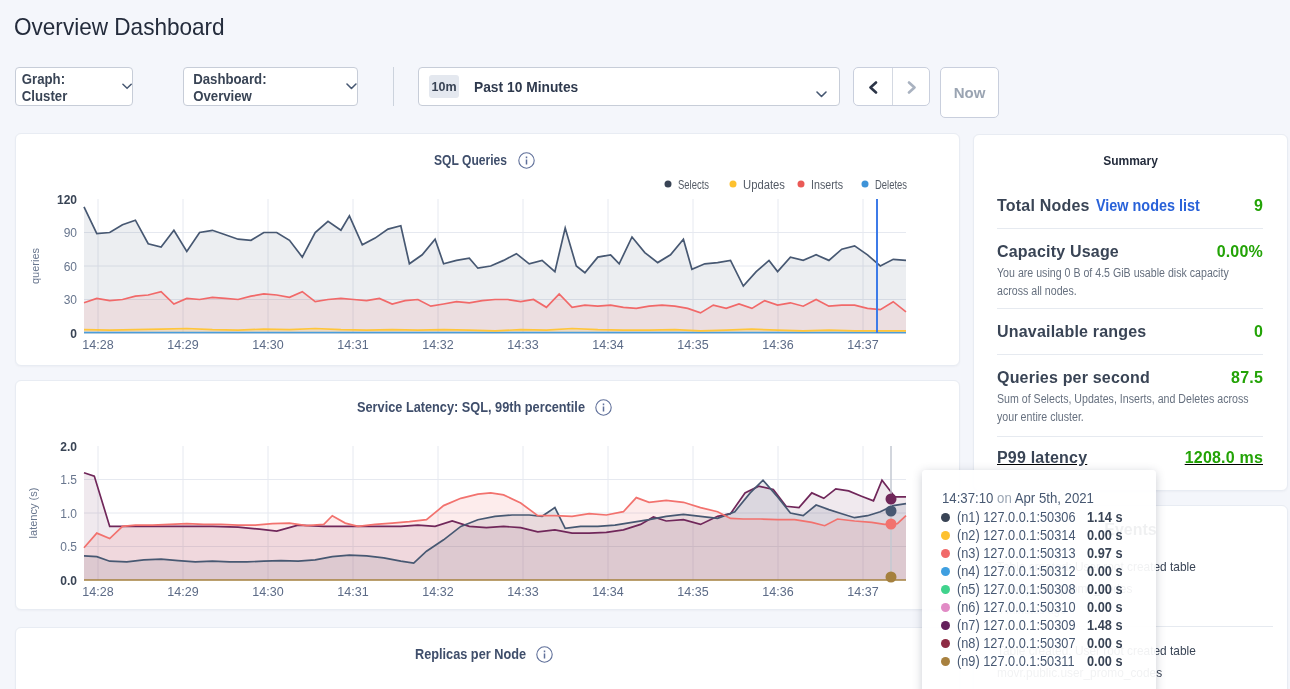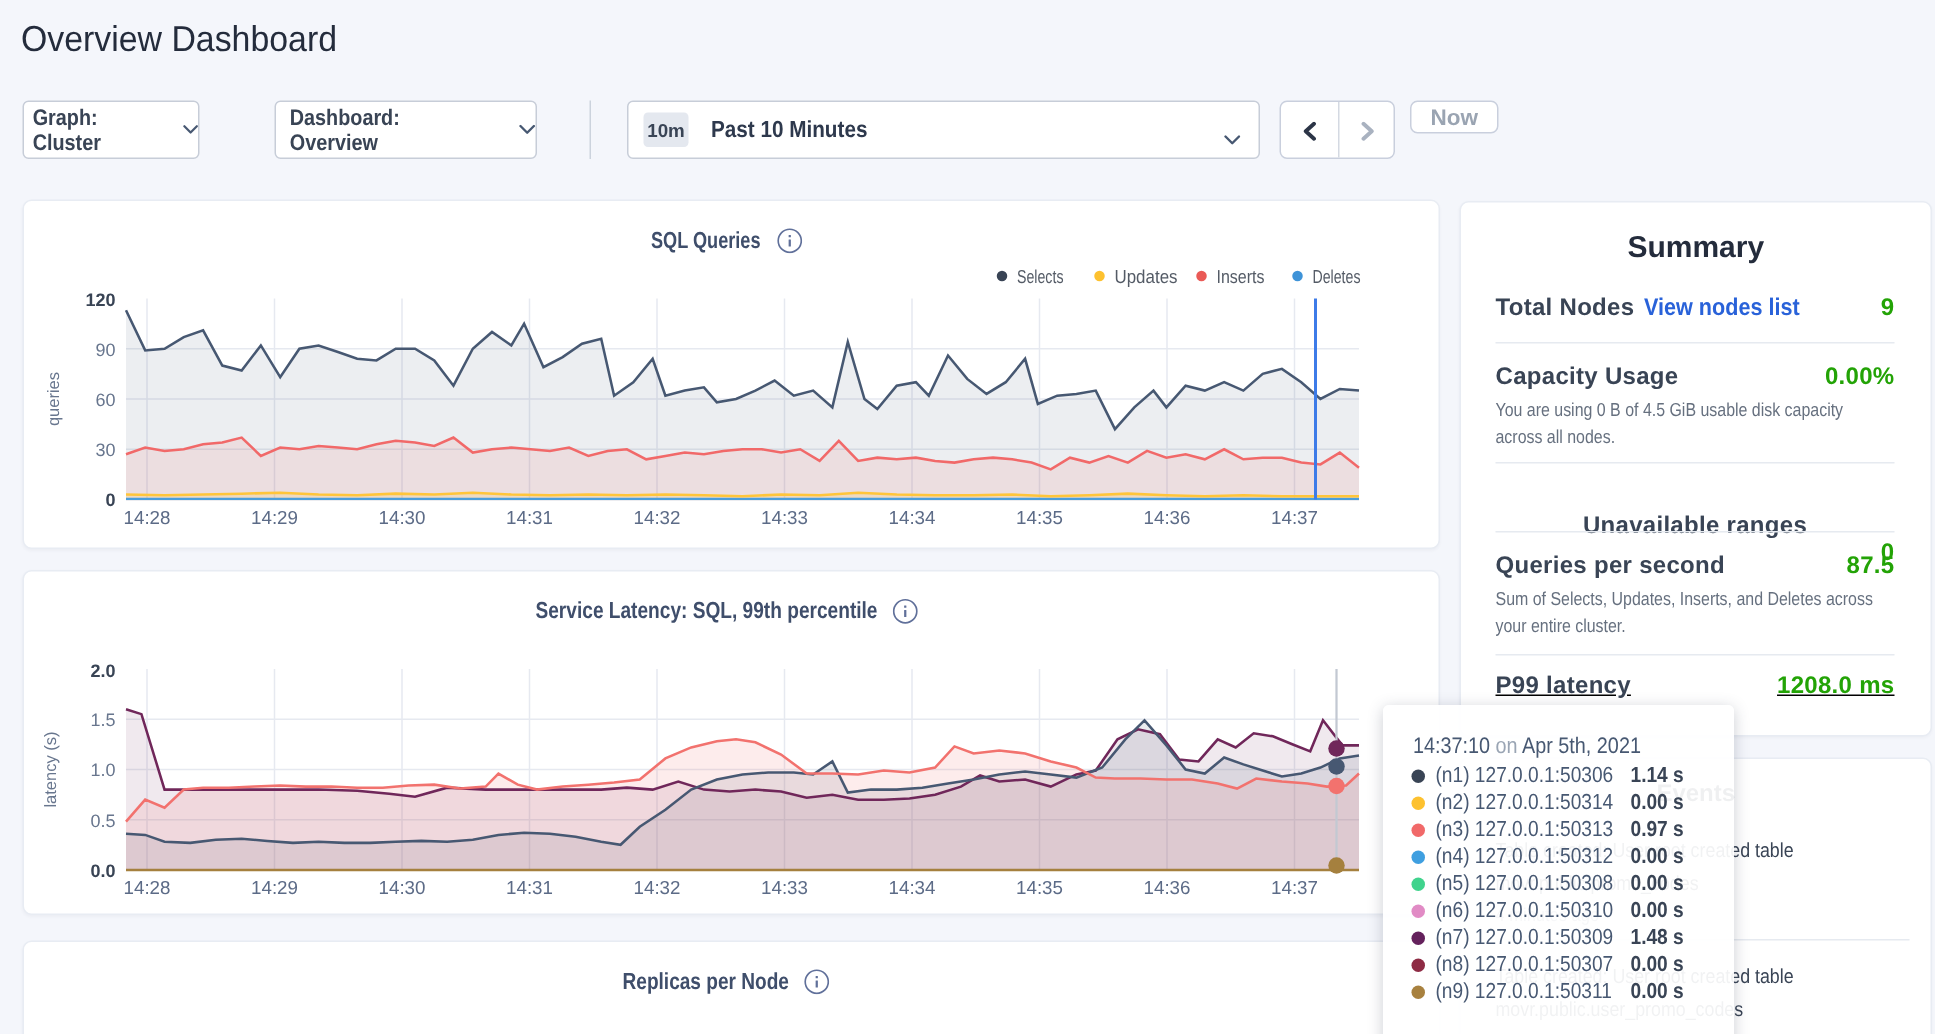--- a/index.html
+++ b/index.html
@@ -47,21 +47,21 @@
 </div>
 <div class="abs" style="left:853px;top:67px;width:77px;height:39px;background:#fff;border:1px solid #c9cfdd;border-radius:5px;">
   <div class="abs" style="left:38px;top:0;width:1px;height:37px;background:#d4d9e2;"></div>
   <svg class="abs" style="left:13px;top:13px;" width="13" height="13" viewBox="0 0 13 13">
       <path d="M9 1.5 L3.5 6.5 L9 11.5" fill="none" stroke="#2c3547" stroke-width="2.6" stroke-linecap="round" stroke-linejoin="round"></path>
     </svg>
   <svg class="abs" style="left:51px;top:13px;" width="13" height="13" viewBox="0 0 13 13">
       <path d="M4 1.5 L9.5 6.5 L4 11.5" fill="none" stroke="#a9b2c0" stroke-width="2.6" stroke-linecap="round" stroke-linejoin="round"></path>
     </svg>
 </div>
-<div class="abs" style="left:940px;top:67px;width:59px;height:22px;background:#fff;border:1px solid #c9cfdd;border-radius:5px;display:flex;align-items:center;justify-content:center;font-size:15px;font-weight:700;color:#9aa4b2;">Now</div>
+<div class="abs" style="left:940px;top:67px;width:59px;height:51px;background:#fff;border:1px solid #c9cfdd;border-radius:5px;display:flex;align-items:center;justify-content:center;font-size:15px;font-weight:700;color:#9aa4b2;">Now</div>
 
 <div class="card" style="left:15px;top:133px;width:945px;height:233px;"></div>
 <svg class="abs" style="left:434px;top:151px;" width="90" height="20">
     <text x="0" y="14" class="cttx" textLength="73" lengthAdjust="spacingAndGlyphs">SQL Queries</text>
   </svg>
 <span class="abs" style="left:518px;top:152px;"><svg class="ii" width="17" height="17" viewBox="0 0 17 17">
       <circle cx="8.5" cy="8.5" r="7.7" fill="none" stroke="#60709a" stroke-width="1.1"></circle>
       <rect x="7.75" y="4.6" width="1.5" height="1.6" rx="0.2" fill="#60709a"></rect>
       <rect x="7.75" y="7.6" width="1.5" height="4.8" rx="0.2" fill="#60709a"></rect>
     </svg></span>
@@ -171,35 +171,35 @@
 <svg class="abs" style="left:415px;top:645px;" width="140" height="20">
     <text x="0" y="14" class="cttx" textLength="111" lengthAdjust="spacingAndGlyphs">Replicas per Node</text>
   </svg>
 <span class="abs" style="left:536px;top:646px;"><svg class="ii" width="17" height="17" viewBox="0 0 17 17">
       <circle cx="8.5" cy="8.5" r="7.7" fill="none" stroke="#60709a" stroke-width="1.1"></circle>
       <rect x="7.75" y="4.6" width="1.5" height="1.6" rx="0.2" fill="#60709a"></rect>
       <rect x="7.75" y="7.6" width="1.5" height="4.8" rx="0.2" fill="#60709a"></rect>
     </svg></span>
 
 <div class="card" style="left:973px;top:134px;width:315px;height:357px;"></div>
-<div class="abs" style="left:973px;top:154px;width:315px;text-align:center;font-size:20px;font-weight:700;color:#242c3c;">Summary</div>
+<div class="abs" style="left:973px;top:154px;width:315px;text-align:center;font-size:12px;font-weight:700;color:#242c3c;">Summary</div>
 <div class="srow" style="left:997px;top:197px;width:266px;">
   <span class="sl">Total Nodes</span>
     <span style="margin-left:6px;font-size:16px;font-weight:700;color:#2962d9;display:inline-block;transform:scaleX(.9);transform-origin:0 0;">View nodes list</span>
     <span class="sv">9</span>
 </div>
 <div class="srule" style="left:997px;top:228px;width:266px;"></div>
 <div class="srow" style="left:997px;top:243px;width:266px;">
     <span class="sl">Capacity Usage</span>
     <span class="sv">0.00%</span>
   </div>
 <div class="sdesc" style="left:997px;top:266px;">You are using 0 B of 4.5 GiB usable disk capacity</div>
 <div class="sdesc" style="left:997px;top:284px;">across all nodes.</div>
 <div class="srule" style="left:997px;top:308px;width:266px;"></div>
-<div class="srow" style="left:997px;top:342px;width:266px;flex-direction:column;">
+<div class="srow" style="left:997px;top:323px;width:266px;">
     <span class="sl">Unavailable ranges</span>
     <span class="sv">0</span>
   </div>
 <div class="srule" style="left:997px;top:354px;width:266px;"></div>
 <div class="srow" style="left:997px;top:369px;width:266px;">
     <span class="sl">Queries per second</span>
     <span class="sv">87.5</span>
   </div>
 <div class="sdesc" style="left:997px;top:392px;">Sum of Selects, Updates, Inserts, and Deletes across</div>
 <div class="sdesc" style="left:997px;top:410px;">your entire cluster.</div>

